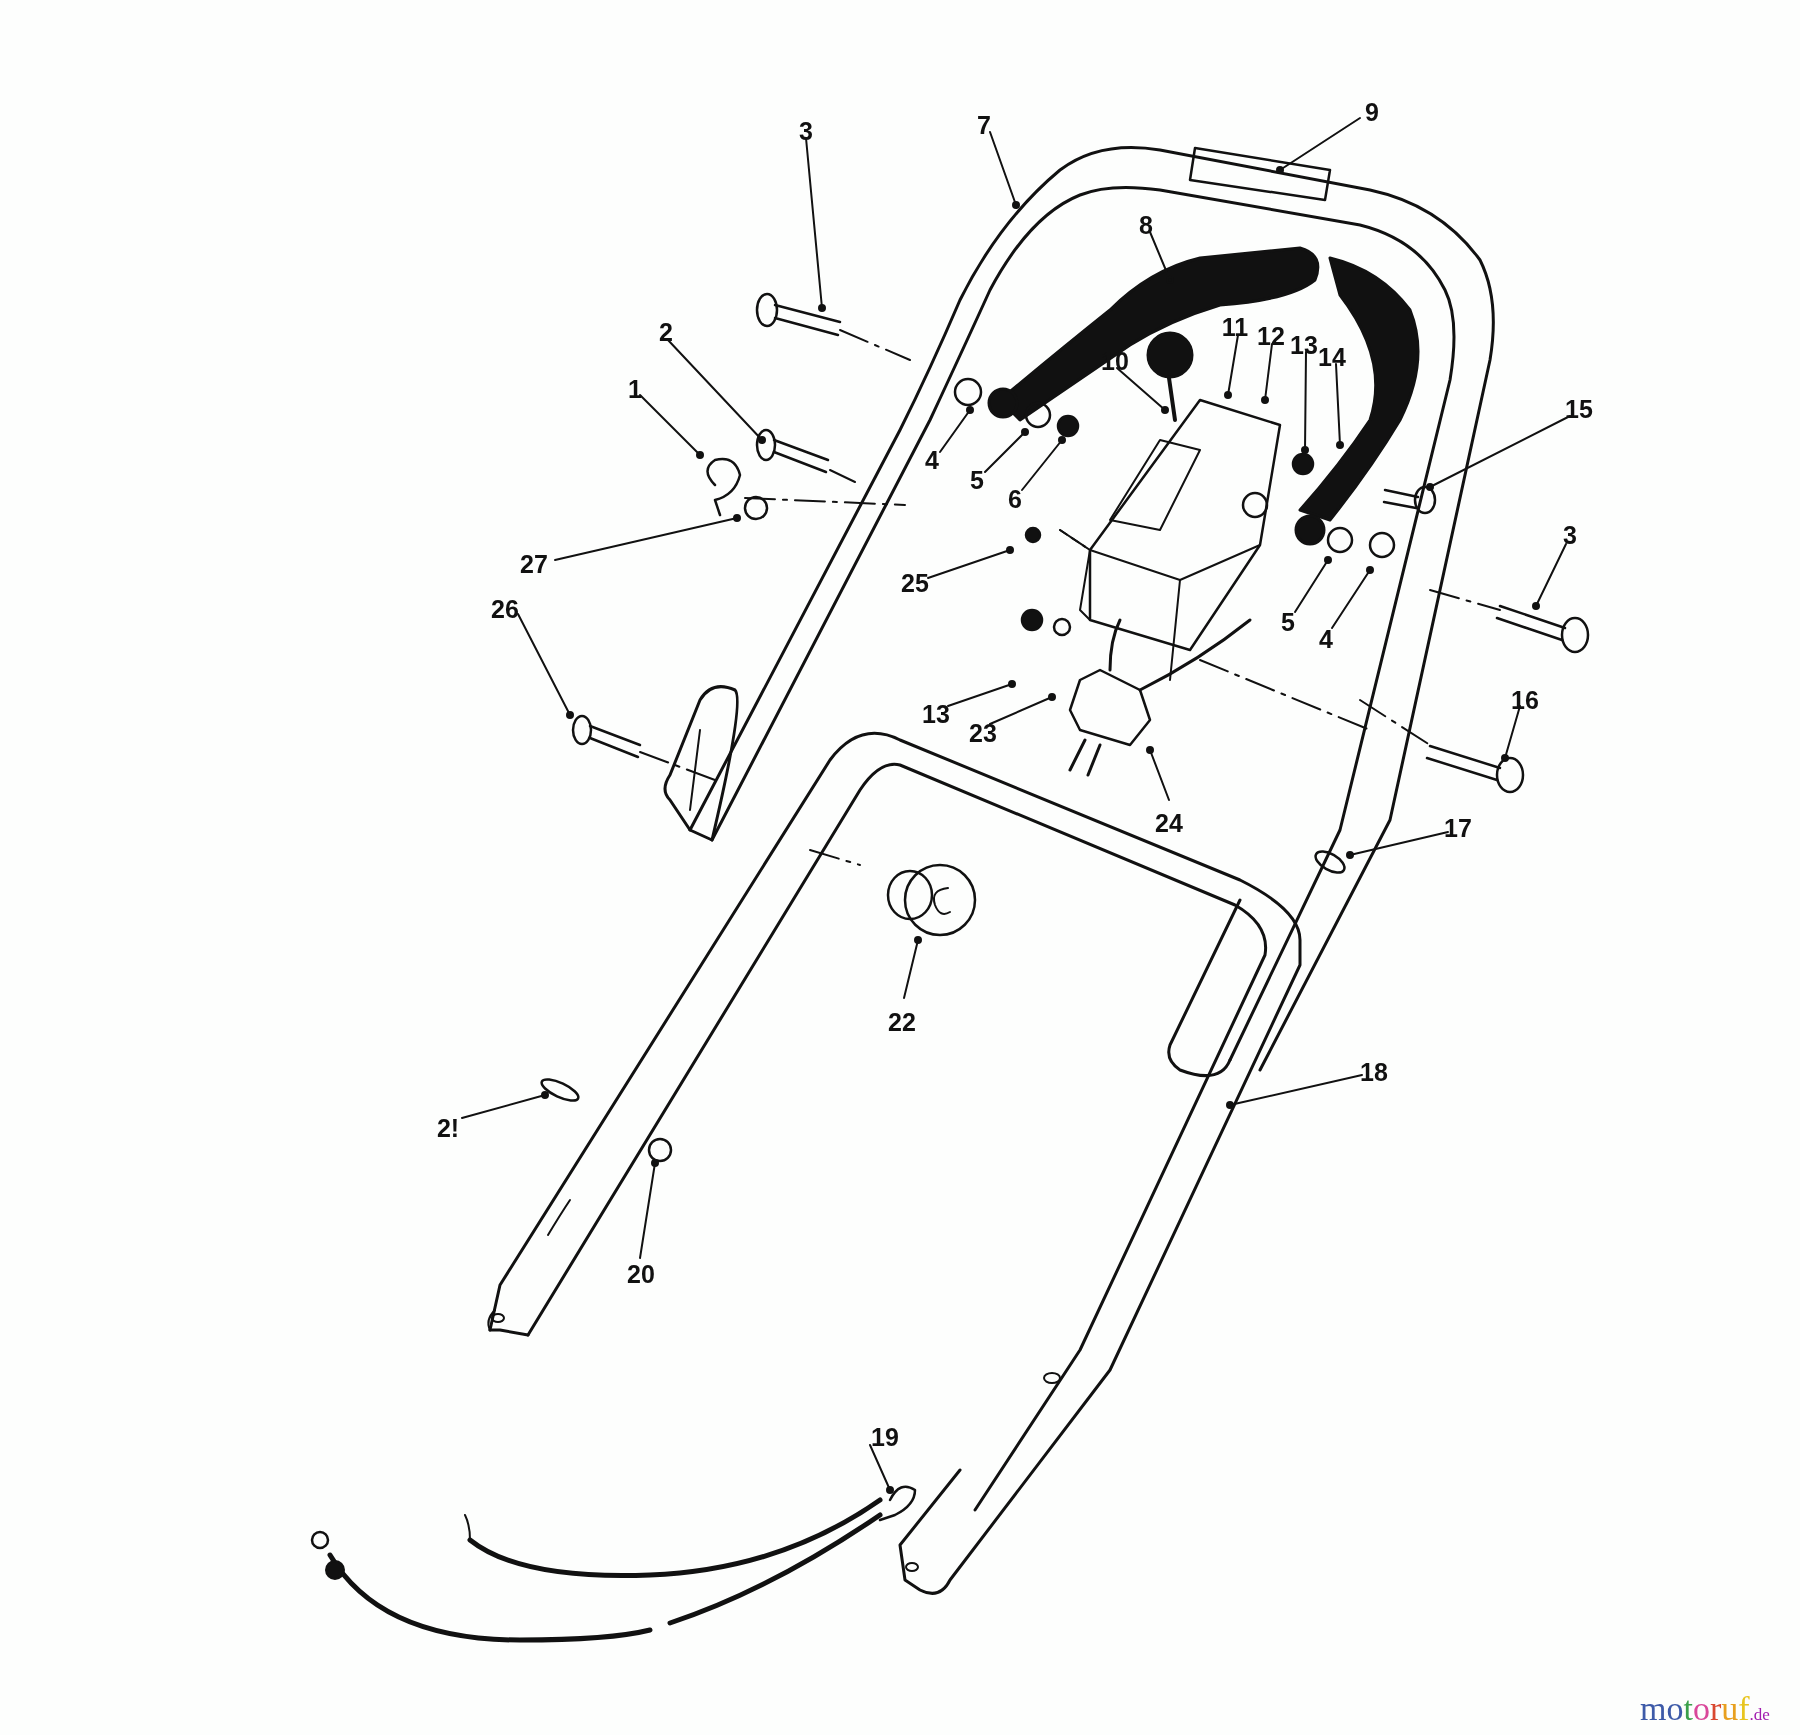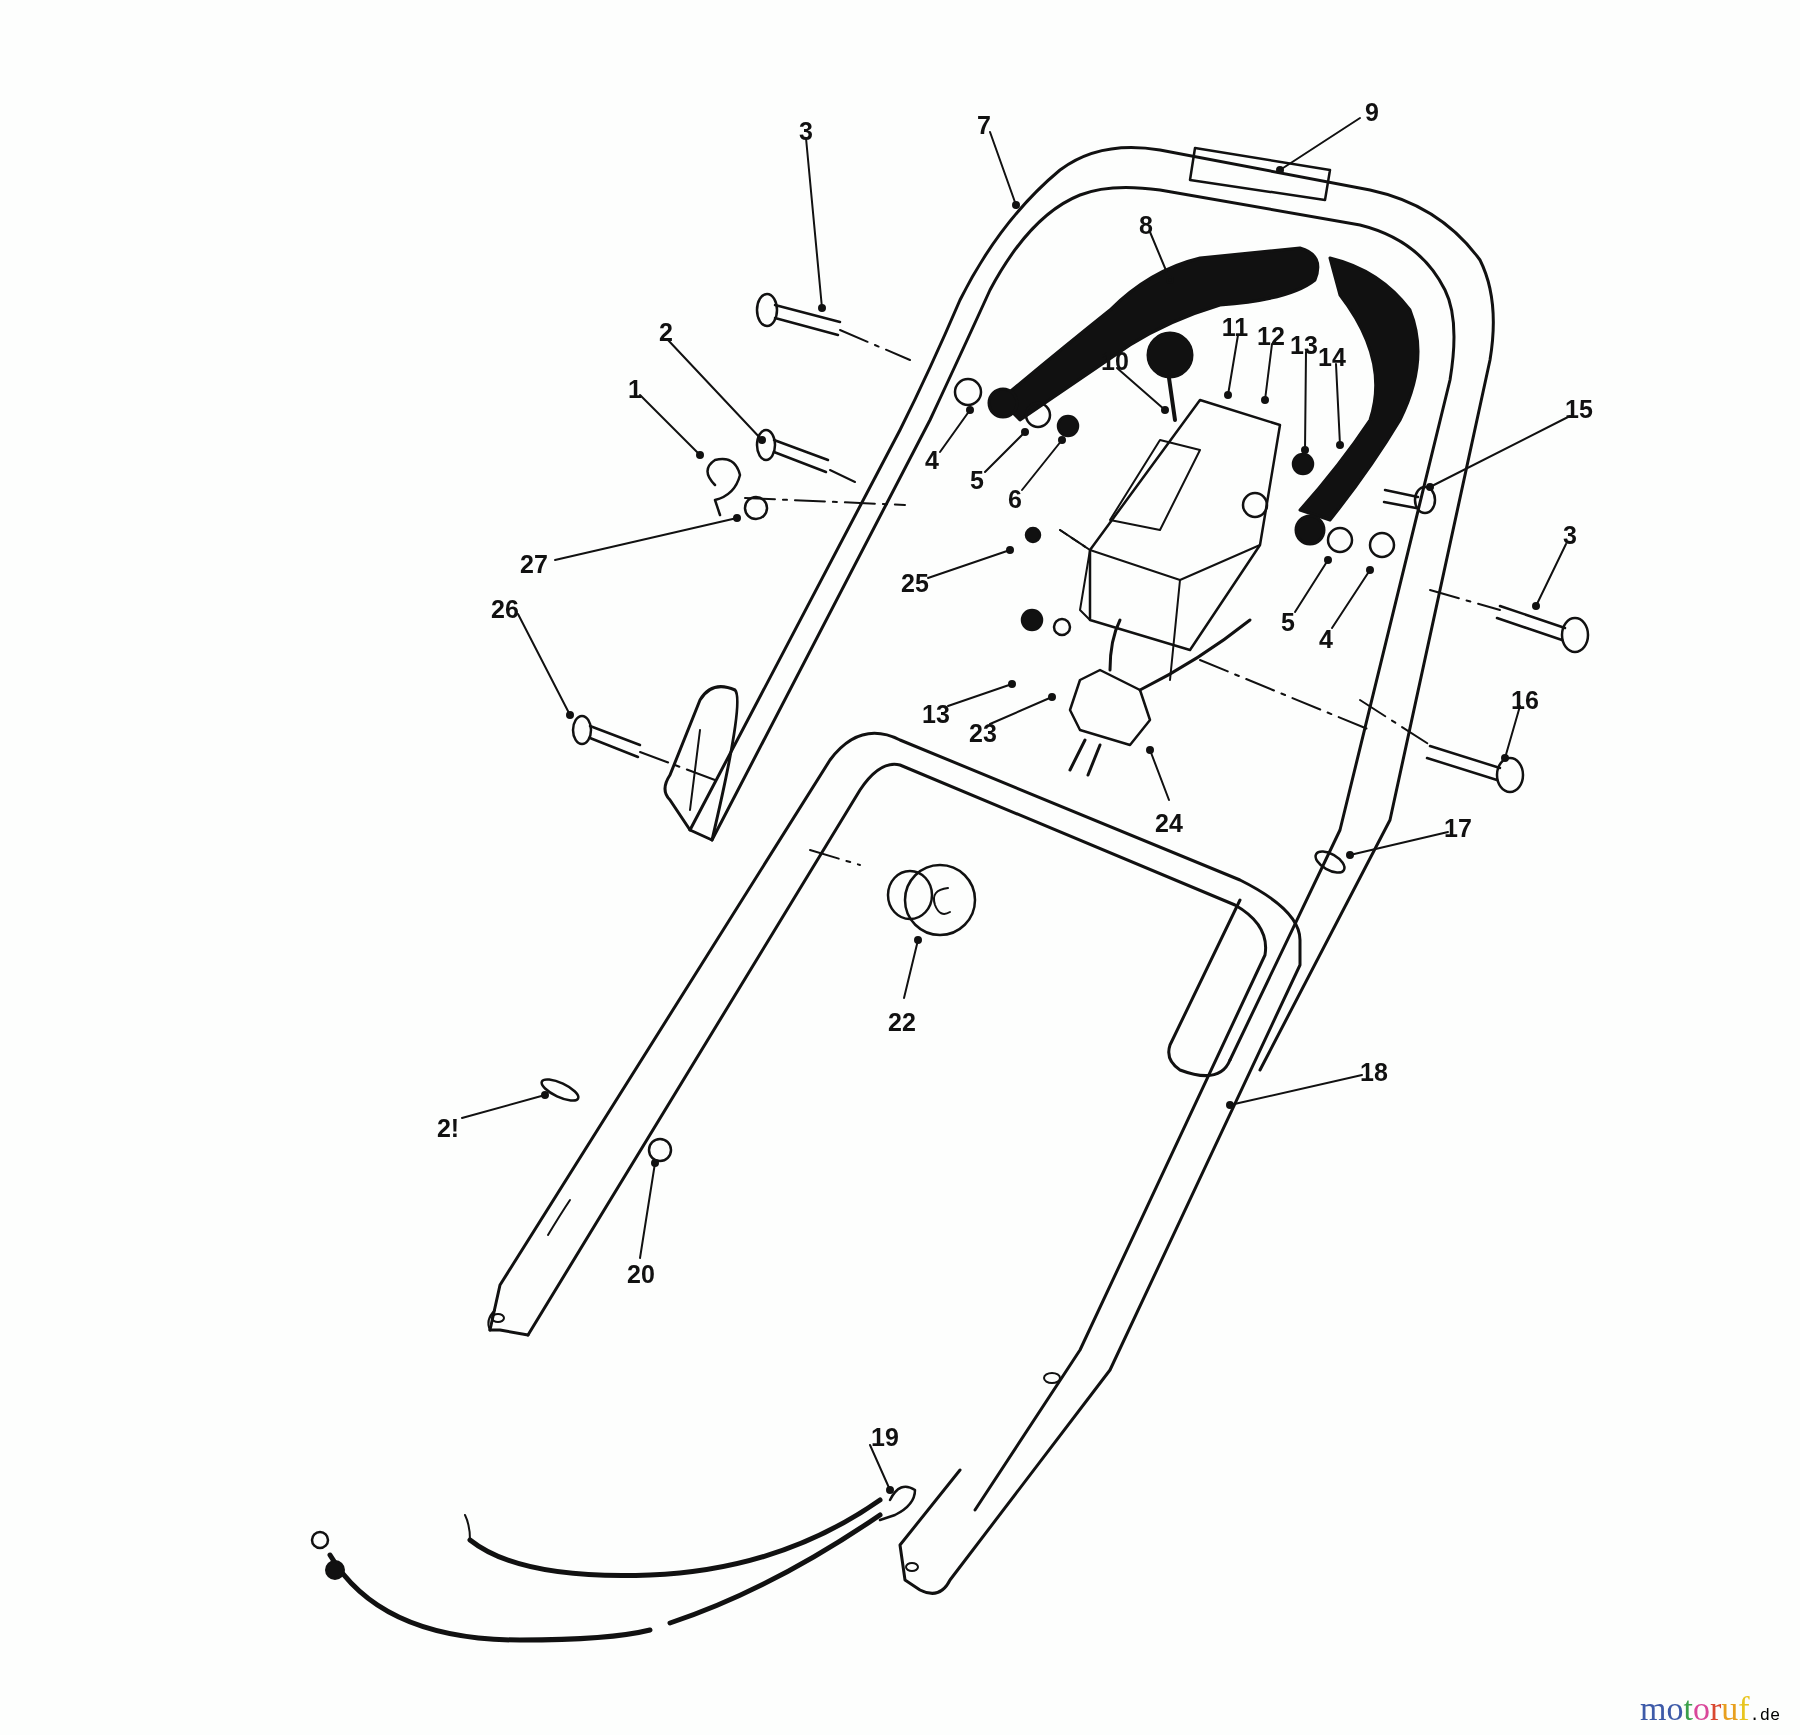--- a/index.html
+++ b/index.html
@@ -1,21 +1,21 @@
 <!DOCTYPE html>
 <html><head>
 <meta charset="utf-8">
 <style>
   html,body{margin:0;padding:0;background:#fdfefd;}
   #canvas{position:relative;width:1800px;height:1735px;background:#fdfefd;overflow:hidden;}
   svg{position:absolute;left:0;top:0;}
   .lbl{font-family:"Liberation Sans",sans-serif;font-weight:bold;font-size:25px;fill:#111;}
   .wm{position:absolute;left:1640px;top:1690px;font-family:"Liberation Serif",serif;font-size:34px;letter-spacing:0px;}
   .wm span{display:inline-block;}
-  .wm .de{font-size:17px;color:#000000;font-family:Liberation Mono, monospace;}
+  .wm .de{font-size:17px;color:#a21caf;font-family:Liberation Serif, serif;}
 </style>
 </head>
 <body>
 
 <div id="canvas">
 <svg width="1800" height="1735" viewBox="0 0 1800 1735" fill="none" stroke="#111" stroke-width="3" stroke-linecap="round" stroke-linejoin="round">
 
   <g>
     <path d="M690,830 L900,430 Q930,370 960,300 Q1000,220 1060,170 Q1100,140 1160,150 L1370,190 Q1440,205 1480,260 Q1500,300 1490,360 L1390,820 L1260,1070"></path>
     <path d="M712,840 L930,420 Q965,345 990,290 Q1030,215 1080,195 Q1110,183 1160,190 L1360,225 Q1420,240 1445,290 Q1460,320 1450,380 L1340,830 L1230,1060"></path>

